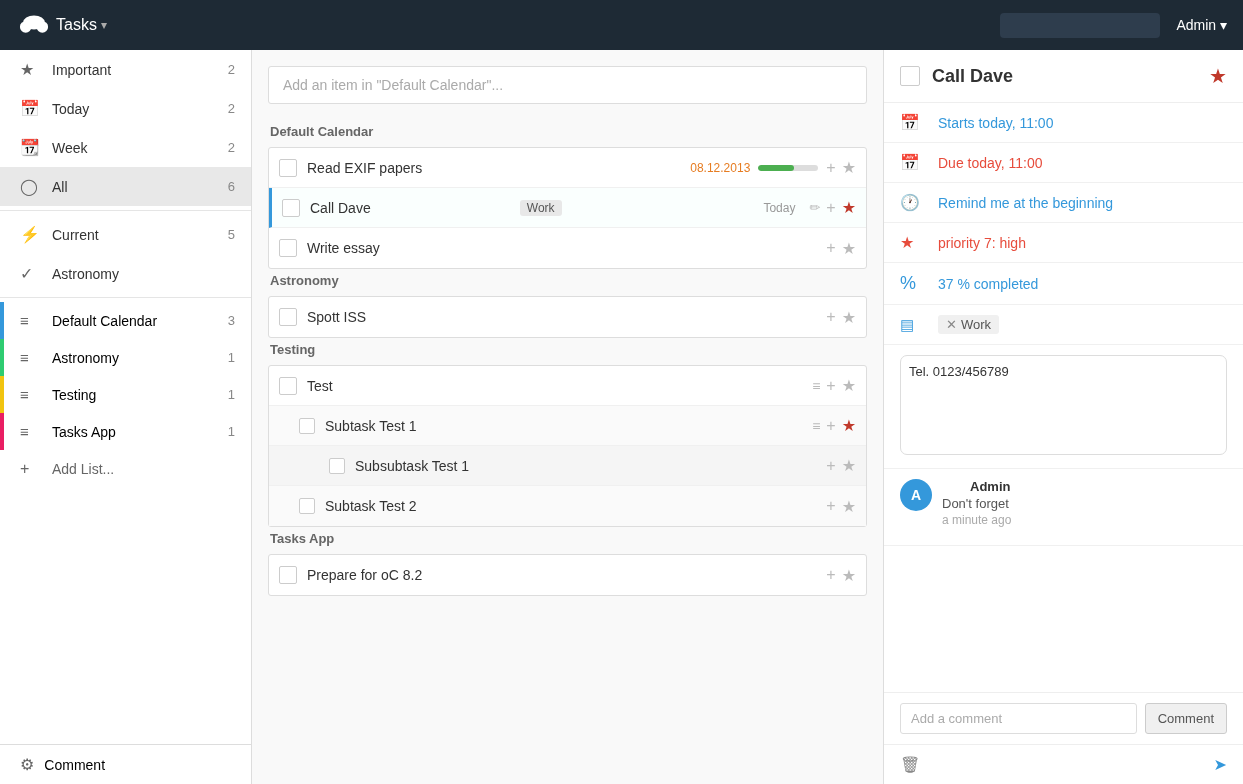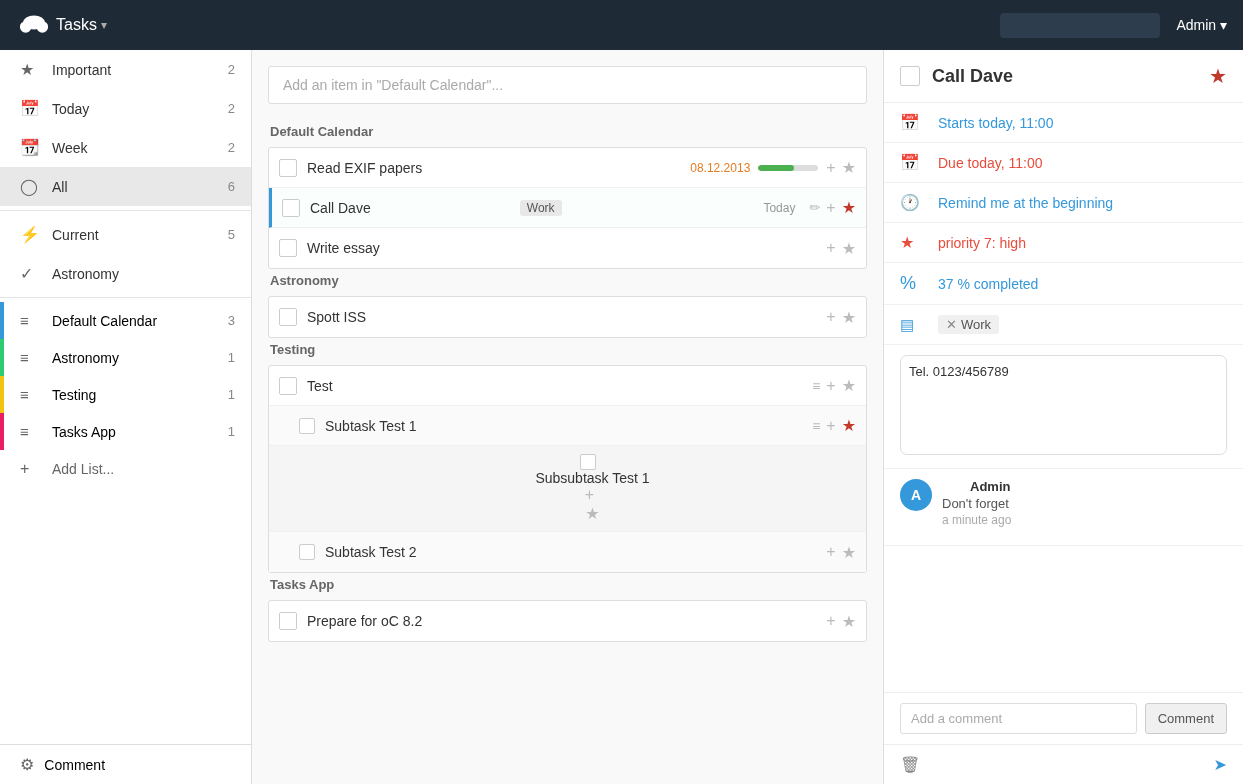--- a/index.html
+++ b/index.html
@@ -40,21 +40,21 @@
 
     .add-item-bar { background: white; border: 1px solid #ddd; border-radius: 3px; padding: 10px 14px; margin-bottom: 20px; color: #aaa; cursor: pointer; font-size: 14px; }
 
     .section-title { font-size: 13px; color: #666; font-weight: 600; margin-bottom: 8px; margin-top: 4px; padding-left: 2px; }
 
     .task-list { background: white; border: 1px solid #ddd; border-radius: 3px; }
 
     .task-row { display: flex; align-items: center; padding: 8px 10px; border-bottom: 1px solid #f0f0f0; min-height: 40px; }
     .task-row:last-child { border-bottom: none; }
     .task-row.sub { padding-left: 30px; background: #fafafa; }
-    .task-row.subsub { padding-left: 60px; background: #f5f5f5; flex-direction: column; }
+    .task-row.subsub { padding-left: 60px; background: #f5f5f5; }
 
     .task-checkbox { width: 18px; height: 18px; border: 1px solid #ccc; border-radius: 2px; margin-right: 10px; flex-shrink: 0; cursor: pointer; background: white; }
     .task-checkbox.small { width: 16px; height: 16px; }
 
     .task-name { flex: 1; font-size: 14px; color: #333; }
     .task-tag { background: #e8e8e8; border-radius: 3px; padding: 1px 7px; font-size: 12px; color: #555; margin-left: 8px; }
     .task-date { color: #e67c22; font-size: 12px; margin-right: 8px; }
     .task-date.today { color: #999; }
     .task-progress { width: 60px; height: 6px; background: #ddd; border-radius: 3px; margin-right: 8px; overflow: hidden; }
     .task-progress-fill { height: 100%; background: #4caf50; border-radius: 3px; }

